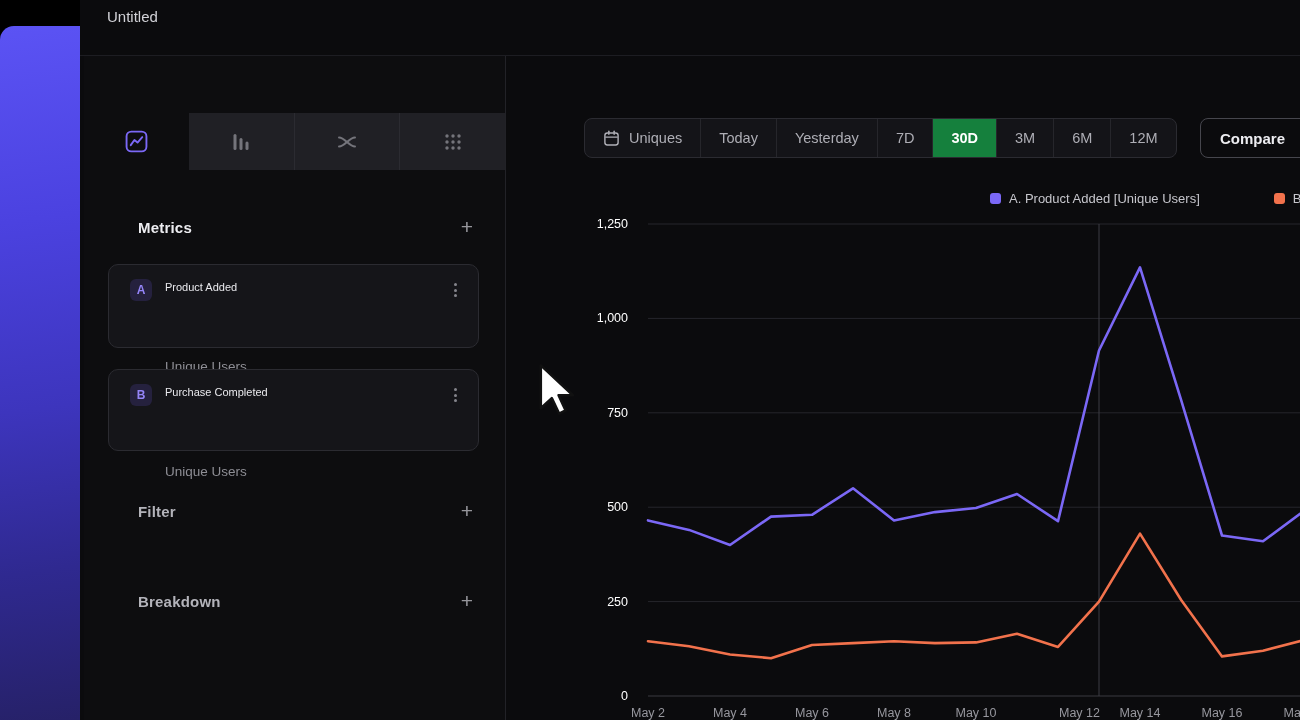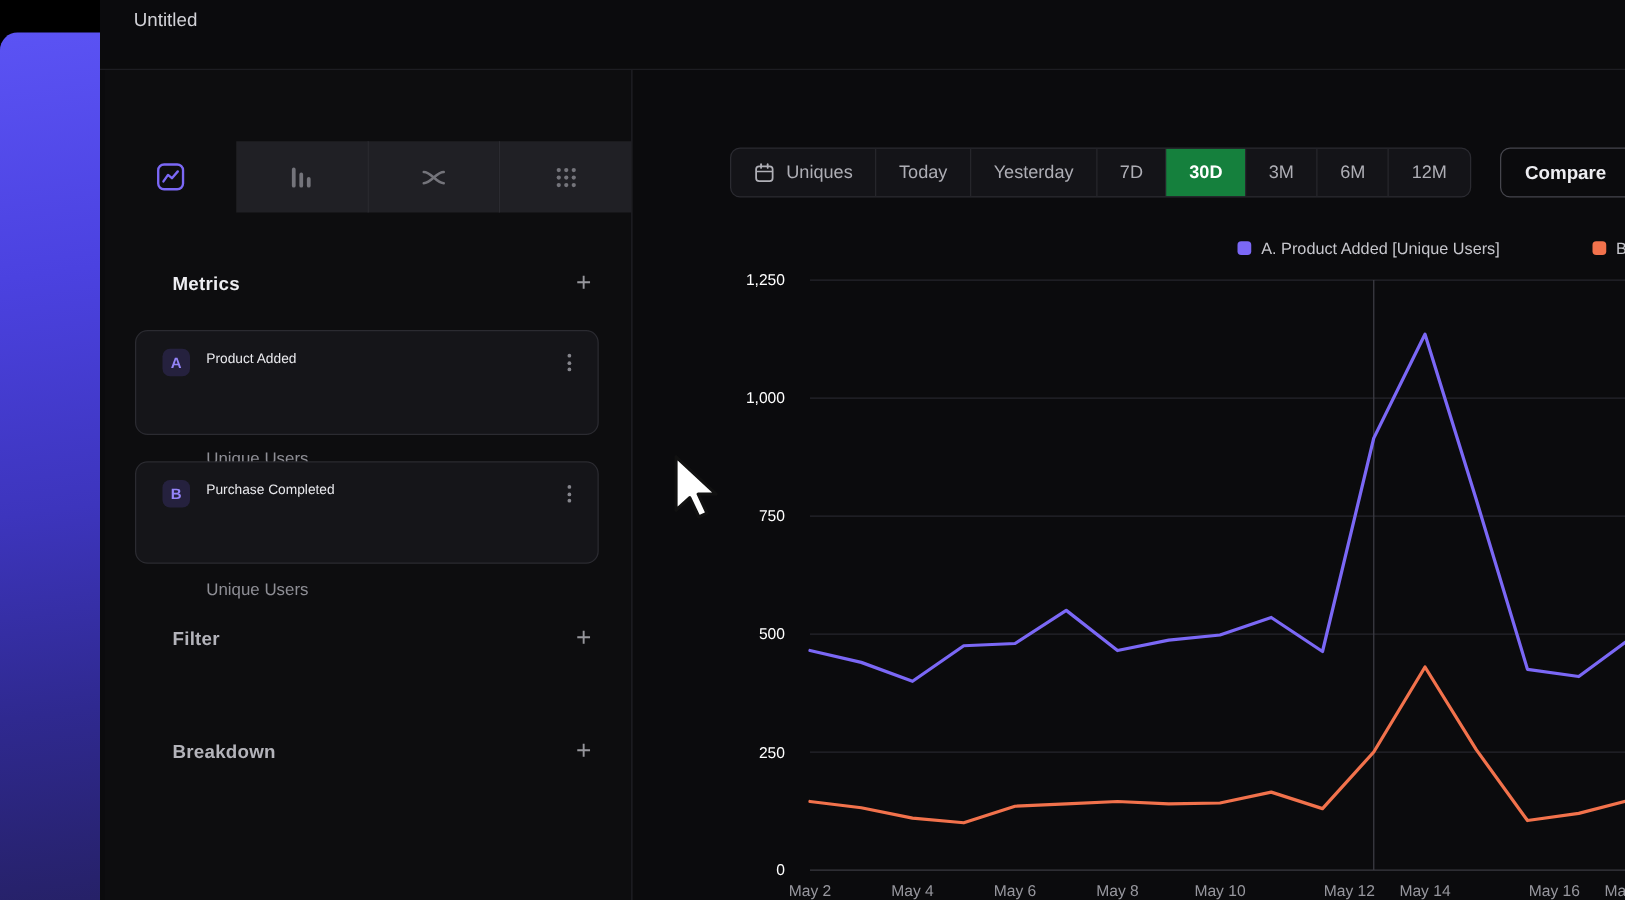--- a/index.html
+++ b/index.html
@@ -221,21 +221,21 @@
       <div class="y-label" style="top: 688px;">0</div>
     </div>
   <div class="axis-layer">
       <div class="x-label" style="left: 526px;">May 2</div>
       <div class="x-label" style="left: 608px;">May 4</div>
       <div class="x-label" style="left: 690px;">May 6</div>
       <div class="x-label" style="left: 772px;">May 8</div>
       <div class="x-label" style="left: 854px;">May 10</div>
       <div class="x-label" style="left: 936px; text-align: right;">May 12</div>
       <div class="x-label" style="left: 1018px;">May 14</div>
-      <div class="x-label" style="left: 1100px; text-align: right;">May 16</div>
+      <div class="x-label" style="left: 1100px;">May 16</div>
       <div class="x-label" style="left: 1182px;">May 18</div>
     </div>
 
   <div class="plot">
     <svg class="plot-svg" width="660" height="480">
         <line x1="0" x2="660" y1="0.0" y2="0.0" stroke="#26262c" stroke-width="1"></line>
         <line x1="0" x2="660" y1="94.4" y2="94.4" stroke="#26262c" stroke-width="1"></line>
         <line x1="0" x2="660" y1="188.8" y2="188.8" stroke="#26262c" stroke-width="1"></line>
         <line x1="0" x2="660" y1="283.2" y2="283.2" stroke="#26262c" stroke-width="1"></line>
         <line x1="0" x2="660" y1="377.6" y2="377.6" stroke="#26262c" stroke-width="1"></line>

